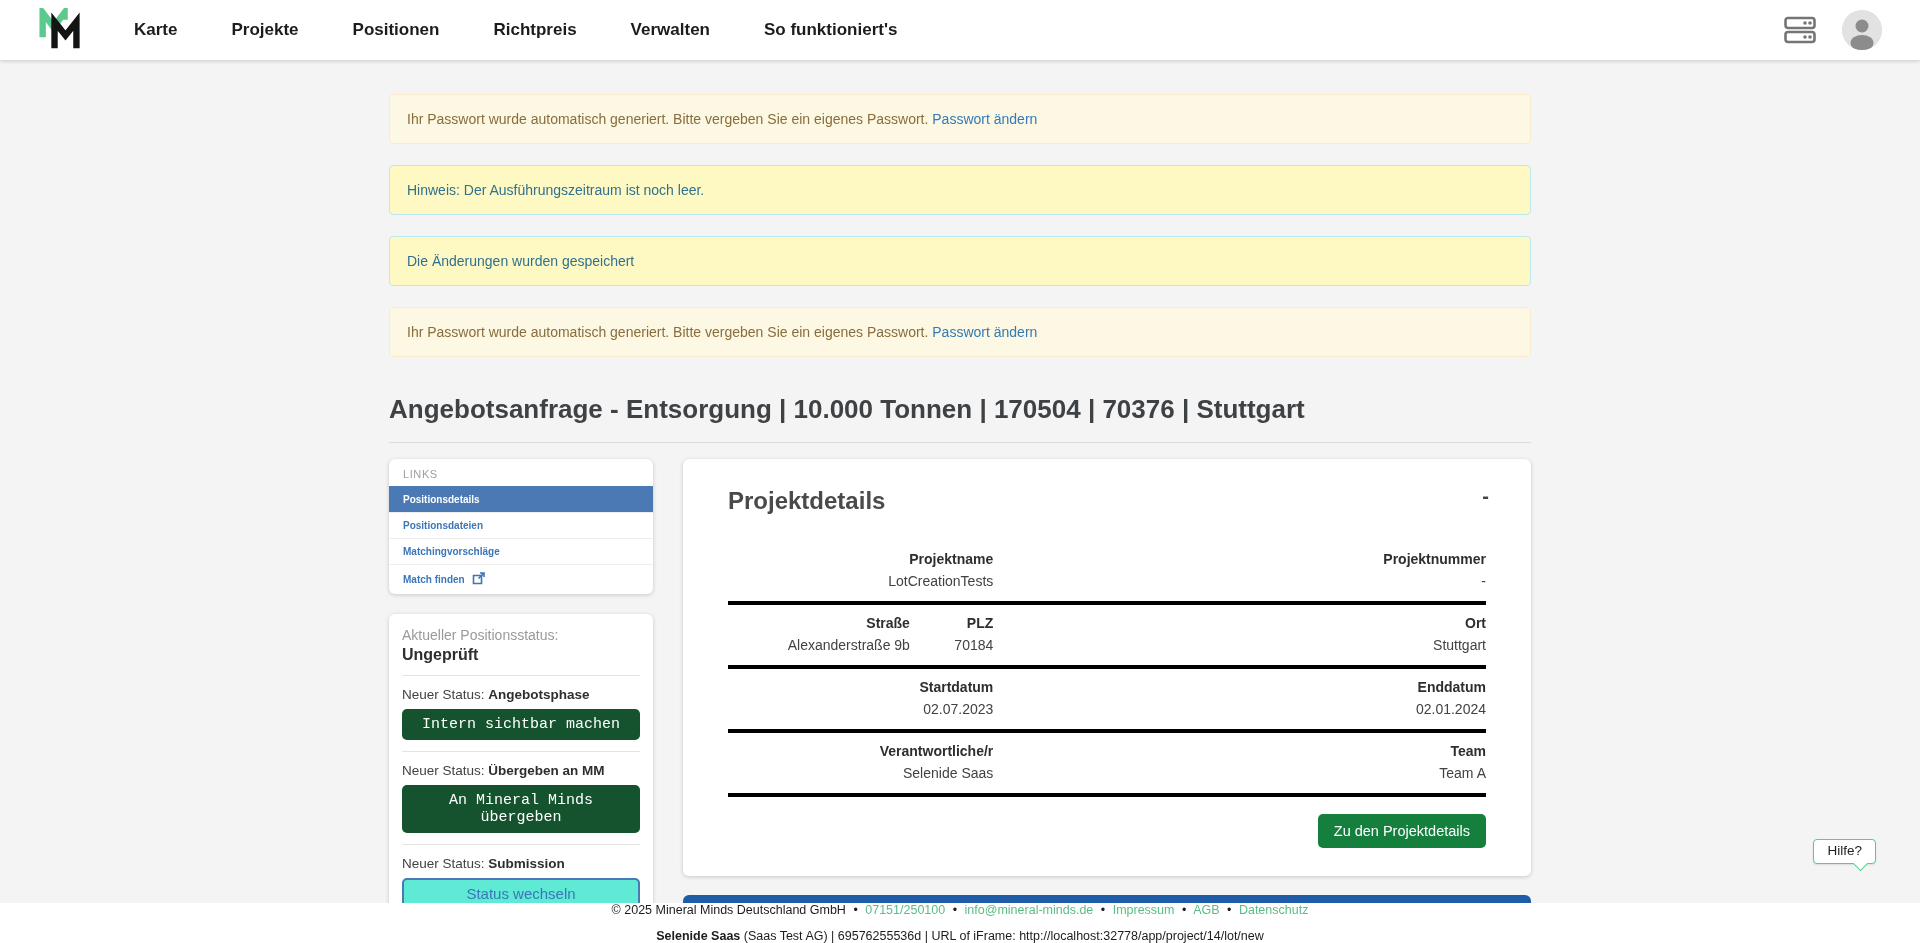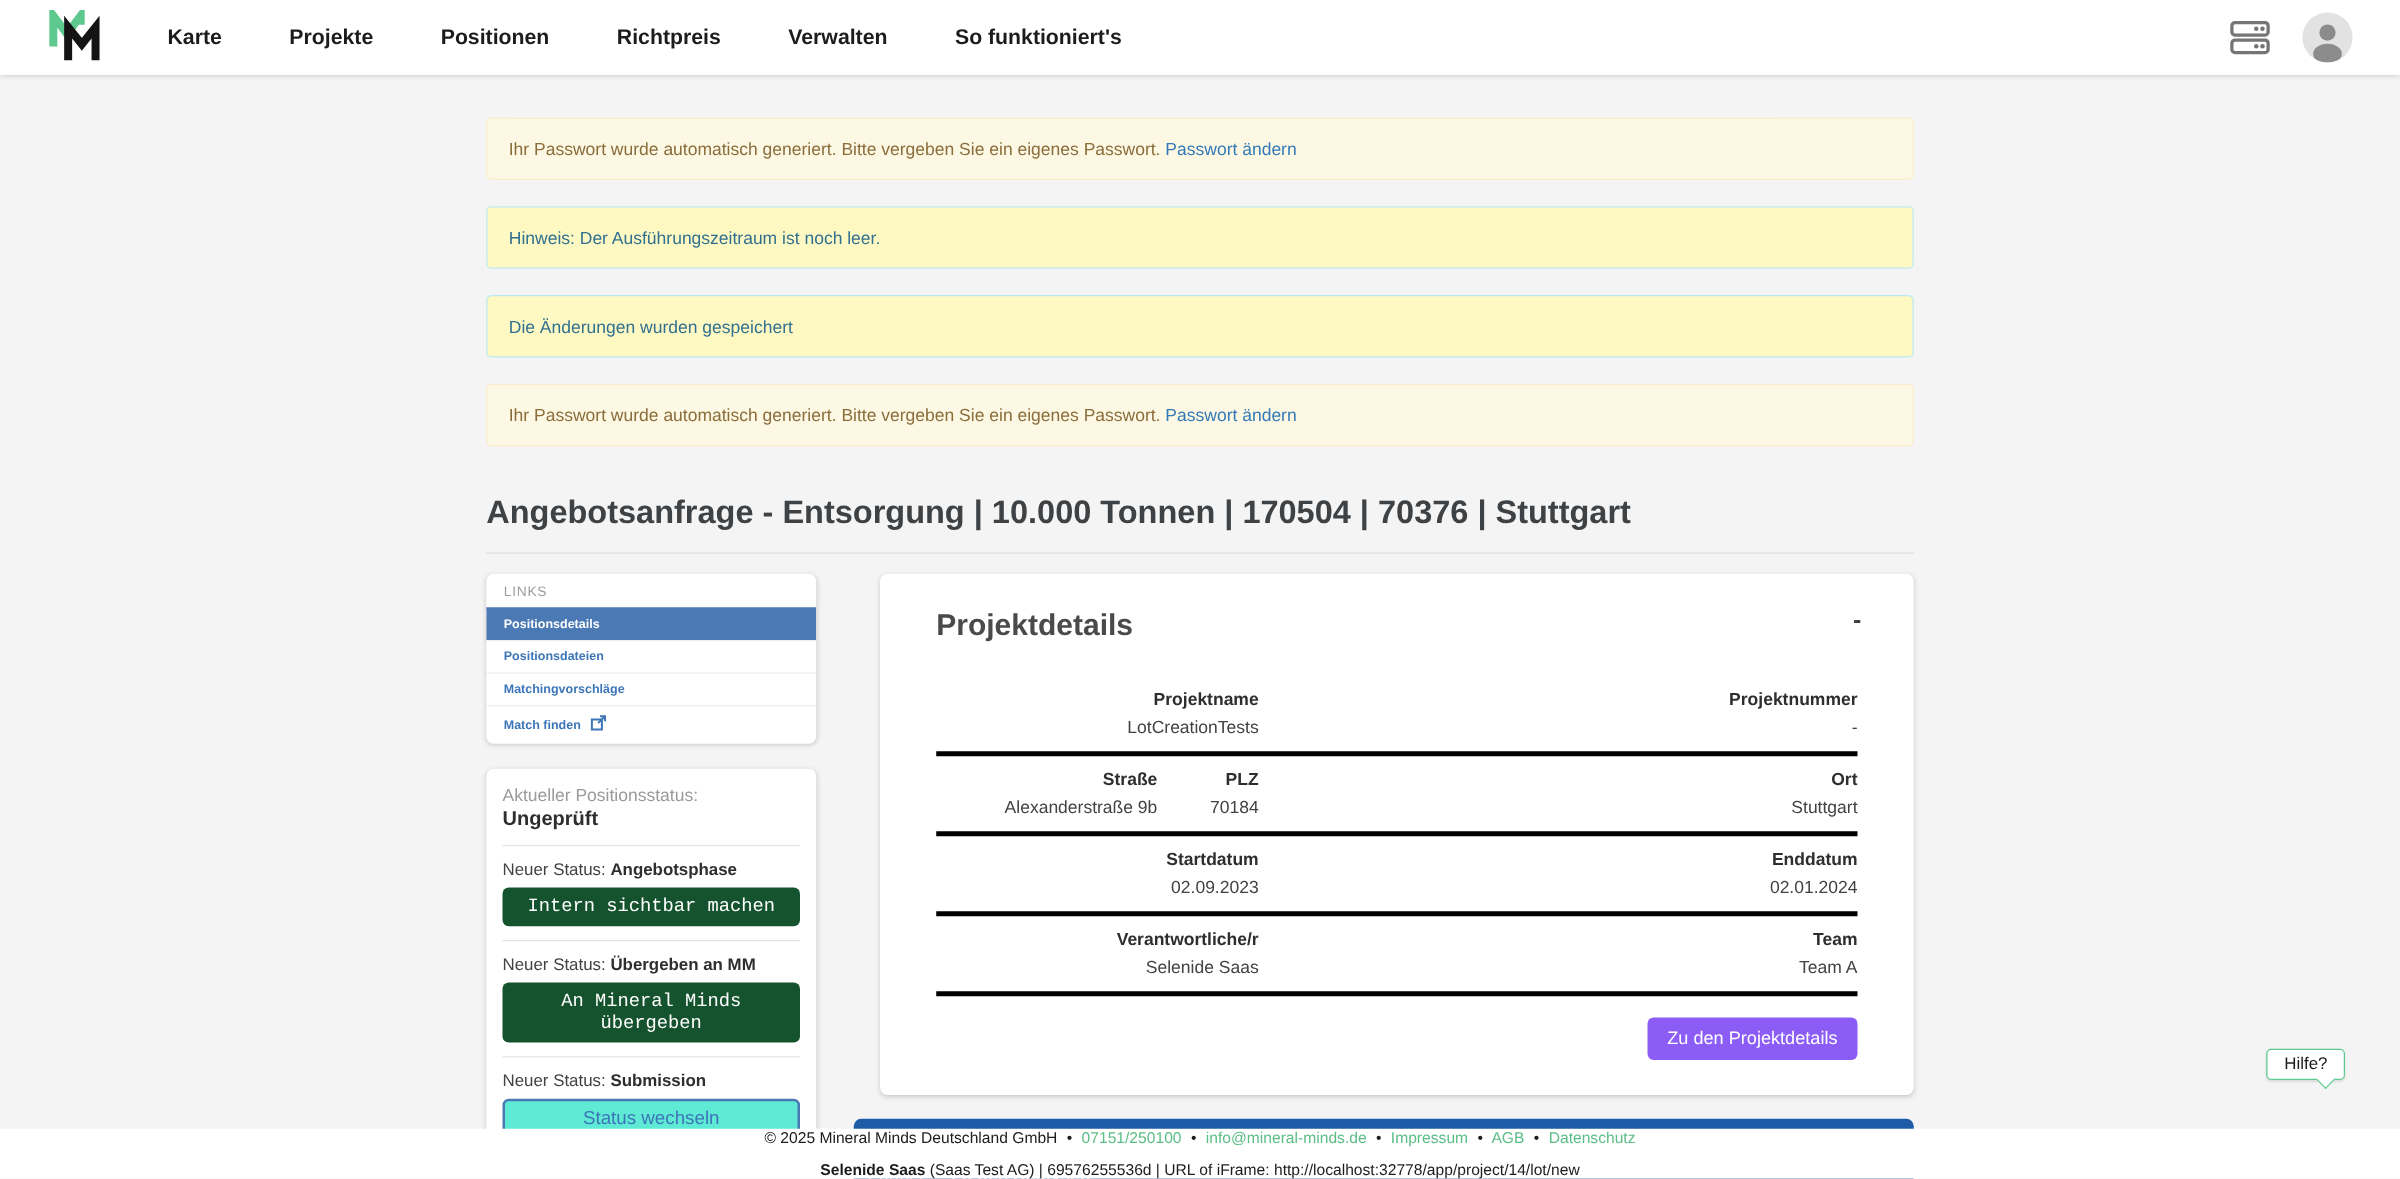--- a/index.html
+++ b/index.html
@@ -65,35 +65,35 @@
     border-radius:5px; font-size:15px; padding:7px 16px; cursor:pointer; text-align:center;
     font-family:Liberation Mono, monospace;
   }
   .btn-outline {
     display:block; width:100%; background:#5eead4; color:#3c76b8; border:2px solid #4a79b4;
     border-radius:5px; font-size:15px; padding:5px 4px; cursor:pointer; text-align:center;
     font-family:inherit;
   }
 
   
-  .project-panel { padding:28px 45px 18px; position:relative;margin-left:21px; }
+  .project-panel { padding:28px 45px 18px; position:relative; }
   .project-title { font-size:24px; color:#4a4a4a; }
   .collapse-btn {
     position:absolute; top:30px; right:42px; font-size:20px; font-weight:bold;
     color:#424242; cursor:pointer; line-height:14px;
   }
   .detail-rows { margin-top:26px; }
   .detail-row { display:flex; padding:10px 0 12px; border-bottom:4px solid #000000;text-align:right; }
   .detail-row:first-child { border-top:none; }
   .cell .lbl { font-weight:bold; font-size:14px; color:#2e2e2e; margin-bottom:6px; }
   .cell .val { font-size:14px; color:#424242; }
   .c35 { width:35%; } .c24 { width:24%; } .c11 { width:11%; } .cfill { flex:1; }
   .panel-actions { display:flex; justify-content:flex-end; padding:17px 0 10px; }
   .btn-blue {
-    background:#8b5cf6; color:#fff; border:none; border-radius:5px;
+    background:#15803d; color:#fff; border:none; border-radius:5px;
     font-size:14.5px; padding:9px 16px; cursor:pointer; font-family:inherit;
   }
 
   
   .analytics-banner {
     margin-top:19px; background:#1e5ca7; color:#fff; border-radius:6px;
     padding:13px 11px; font-size:14px; line-height:1.55;
   }
   .analytics-banner .banner-link { font-weight:bold; color:#fff; margin-left:14px; cursor:pointer; text-decoration:none; }
 
@@ -256,21 +256,21 @@
             </div>
             <div class="cell cfill">
               <div class="lbl">Ort</div>
               <div class="val">Stuttgart</div>
             </div>
           </div>
 
           <div class="detail-row">
             <div class="cell c35">
               <div class="lbl">Startdatum</div>
-              <div class="val">02.09.2023</div>
+              <div class="val">02.07.2023</div>
             </div>
             <div class="cell cfill">
               <div class="lbl">Enddatum</div>
               <div class="val">02.01.2024</div>
             </div>
           </div>
 
           <div class="detail-row">
             <div class="cell c35">
               <div class="lbl">Verantwortliche/r</div>

